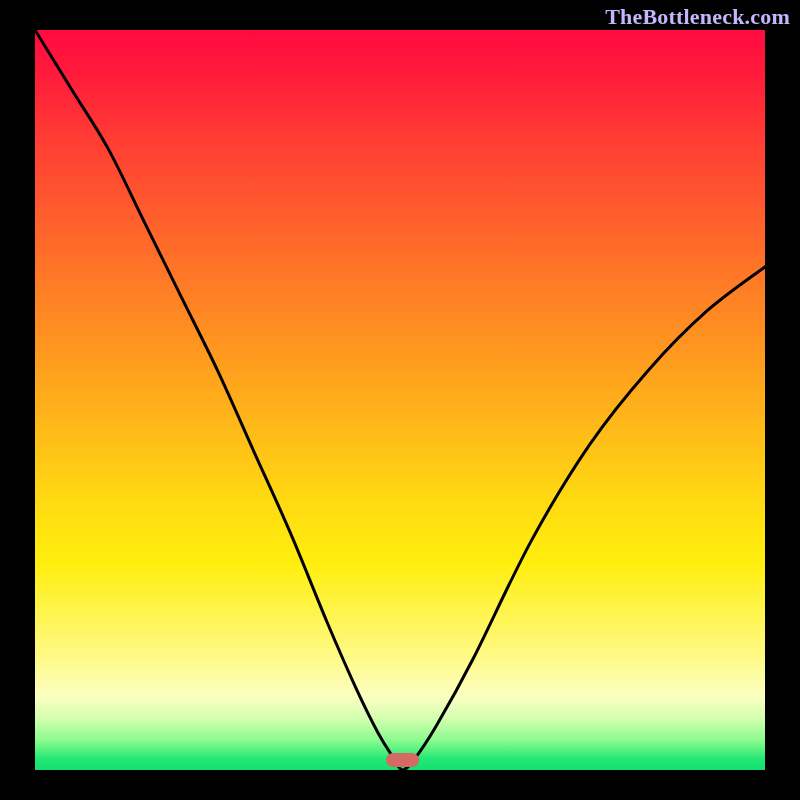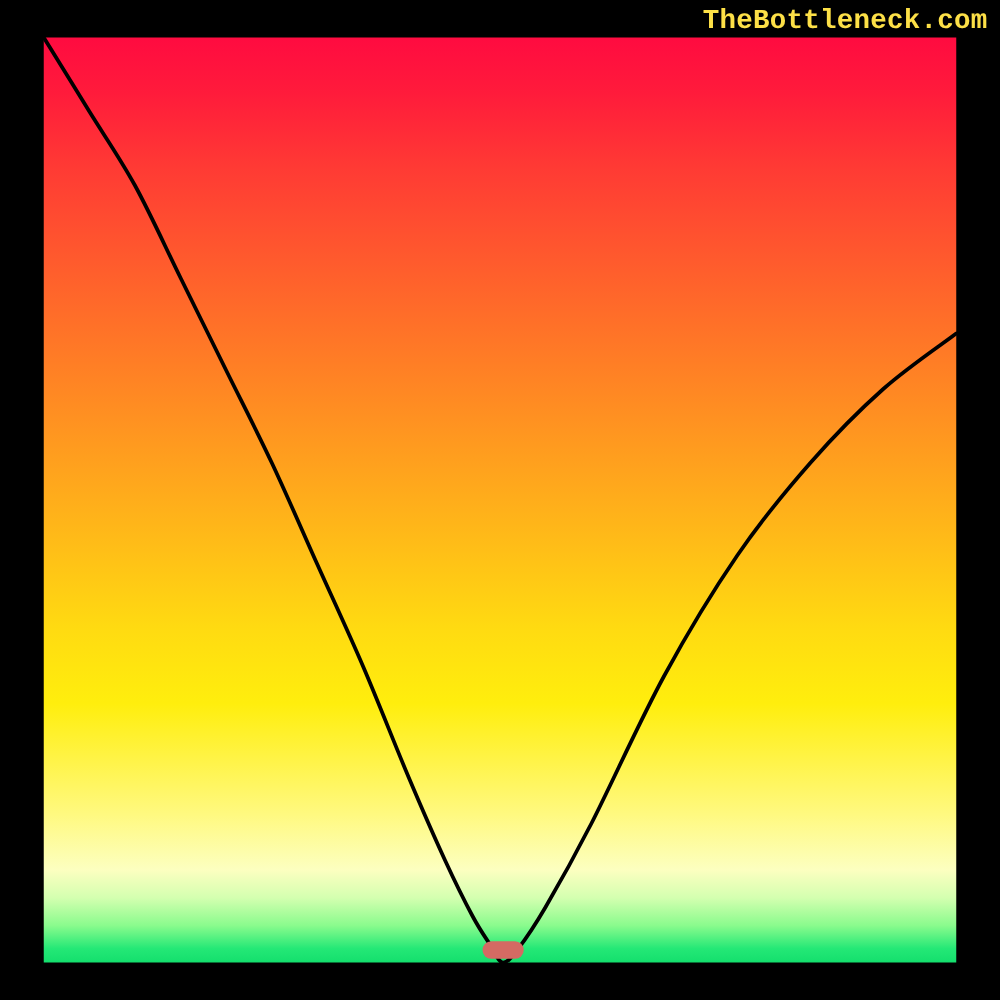--- a/index.html
+++ b/index.html
@@ -13,24 +13,24 @@
   .container {
     position: relative;
     width: 800px;
     height: 800px;
     background: #000;
   }
   .watermark {
     position: absolute;
     top: 4px;
     right: 10px;
-    font-family: Liberation Mono, monospace;
+    font-family: Liberation Serif, serif;
     font-size: 22px;
     font-weight: 600;
-    color: #fde047;
+    color: #c4b5fd;
     z-index: 10;
     letter-spacing: 0.2px;
   }
   .plot-area {
     position: absolute;
     left: 35px;
     top: 30px;
     width: 730px;
     height: 740px;
   }

